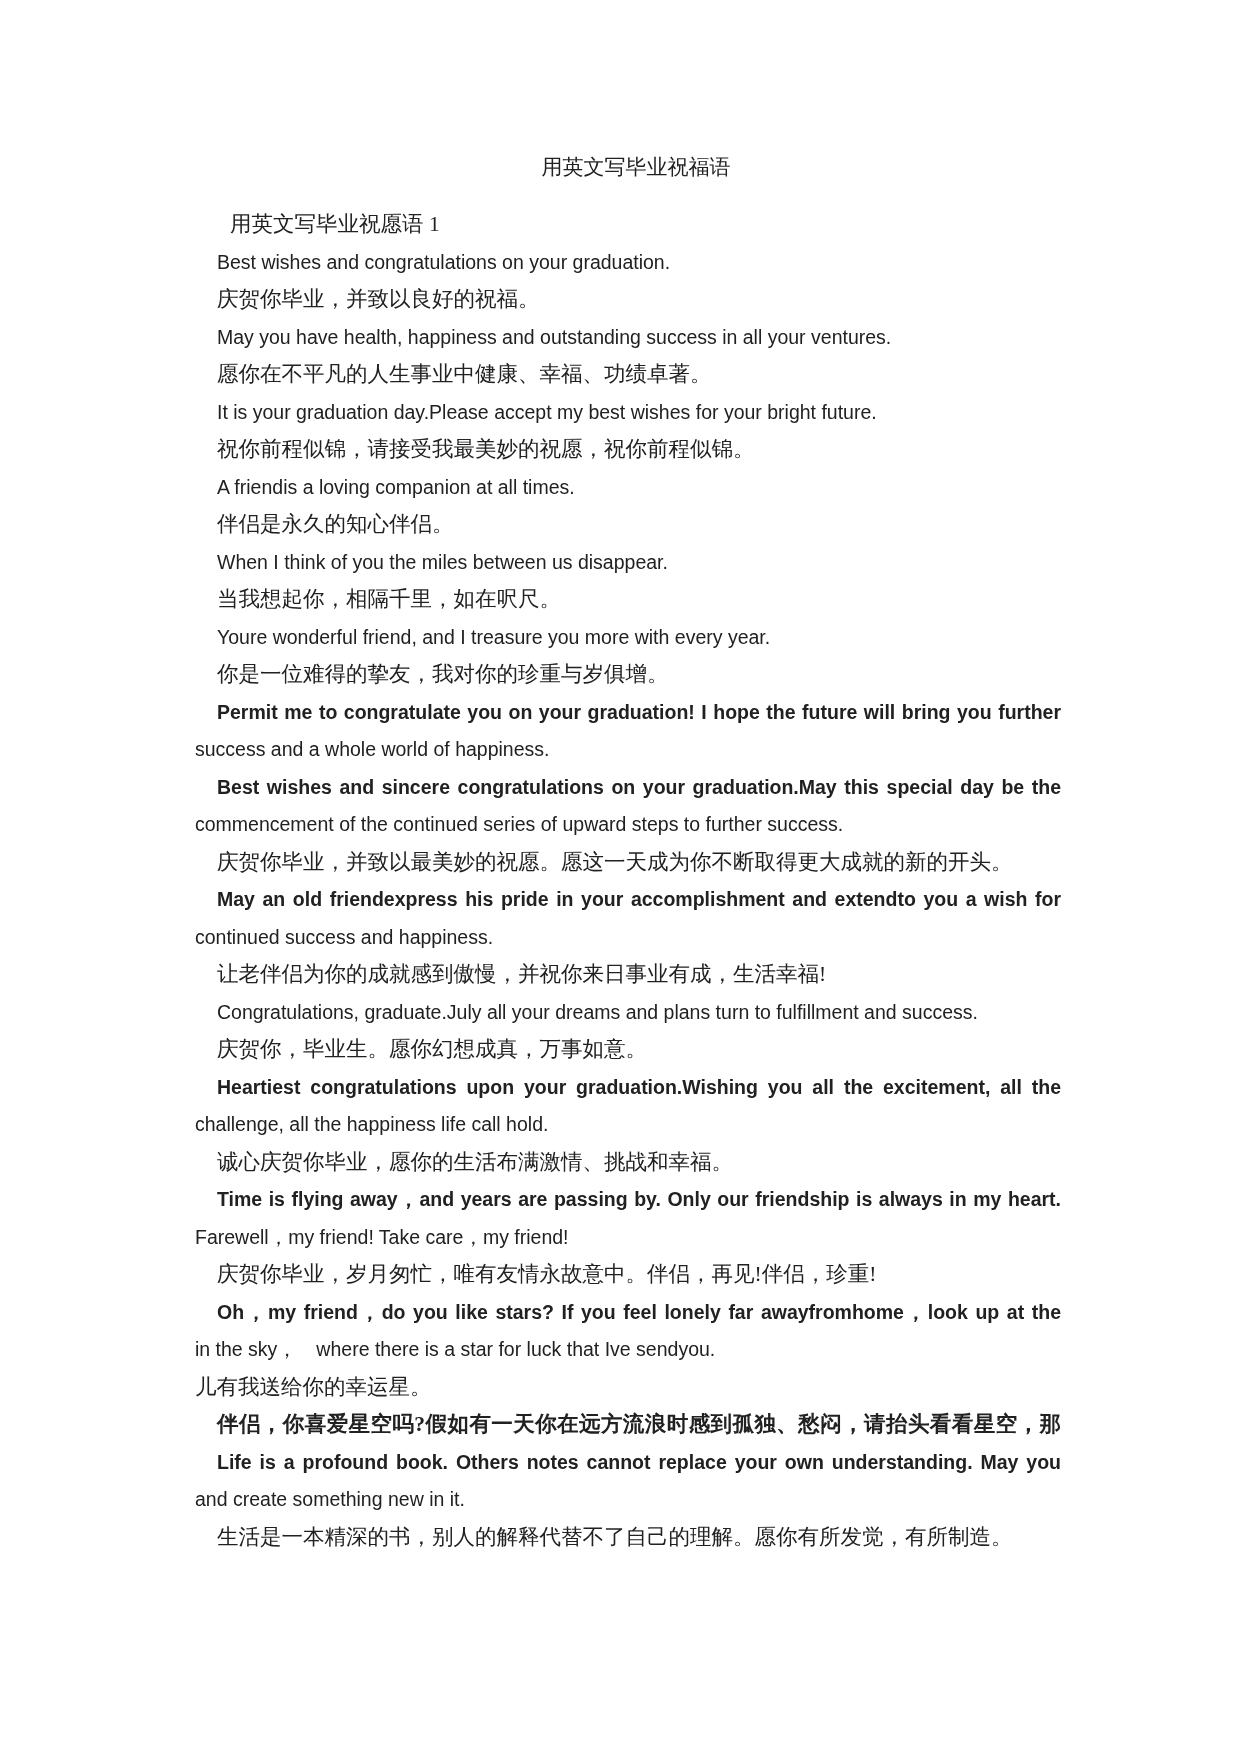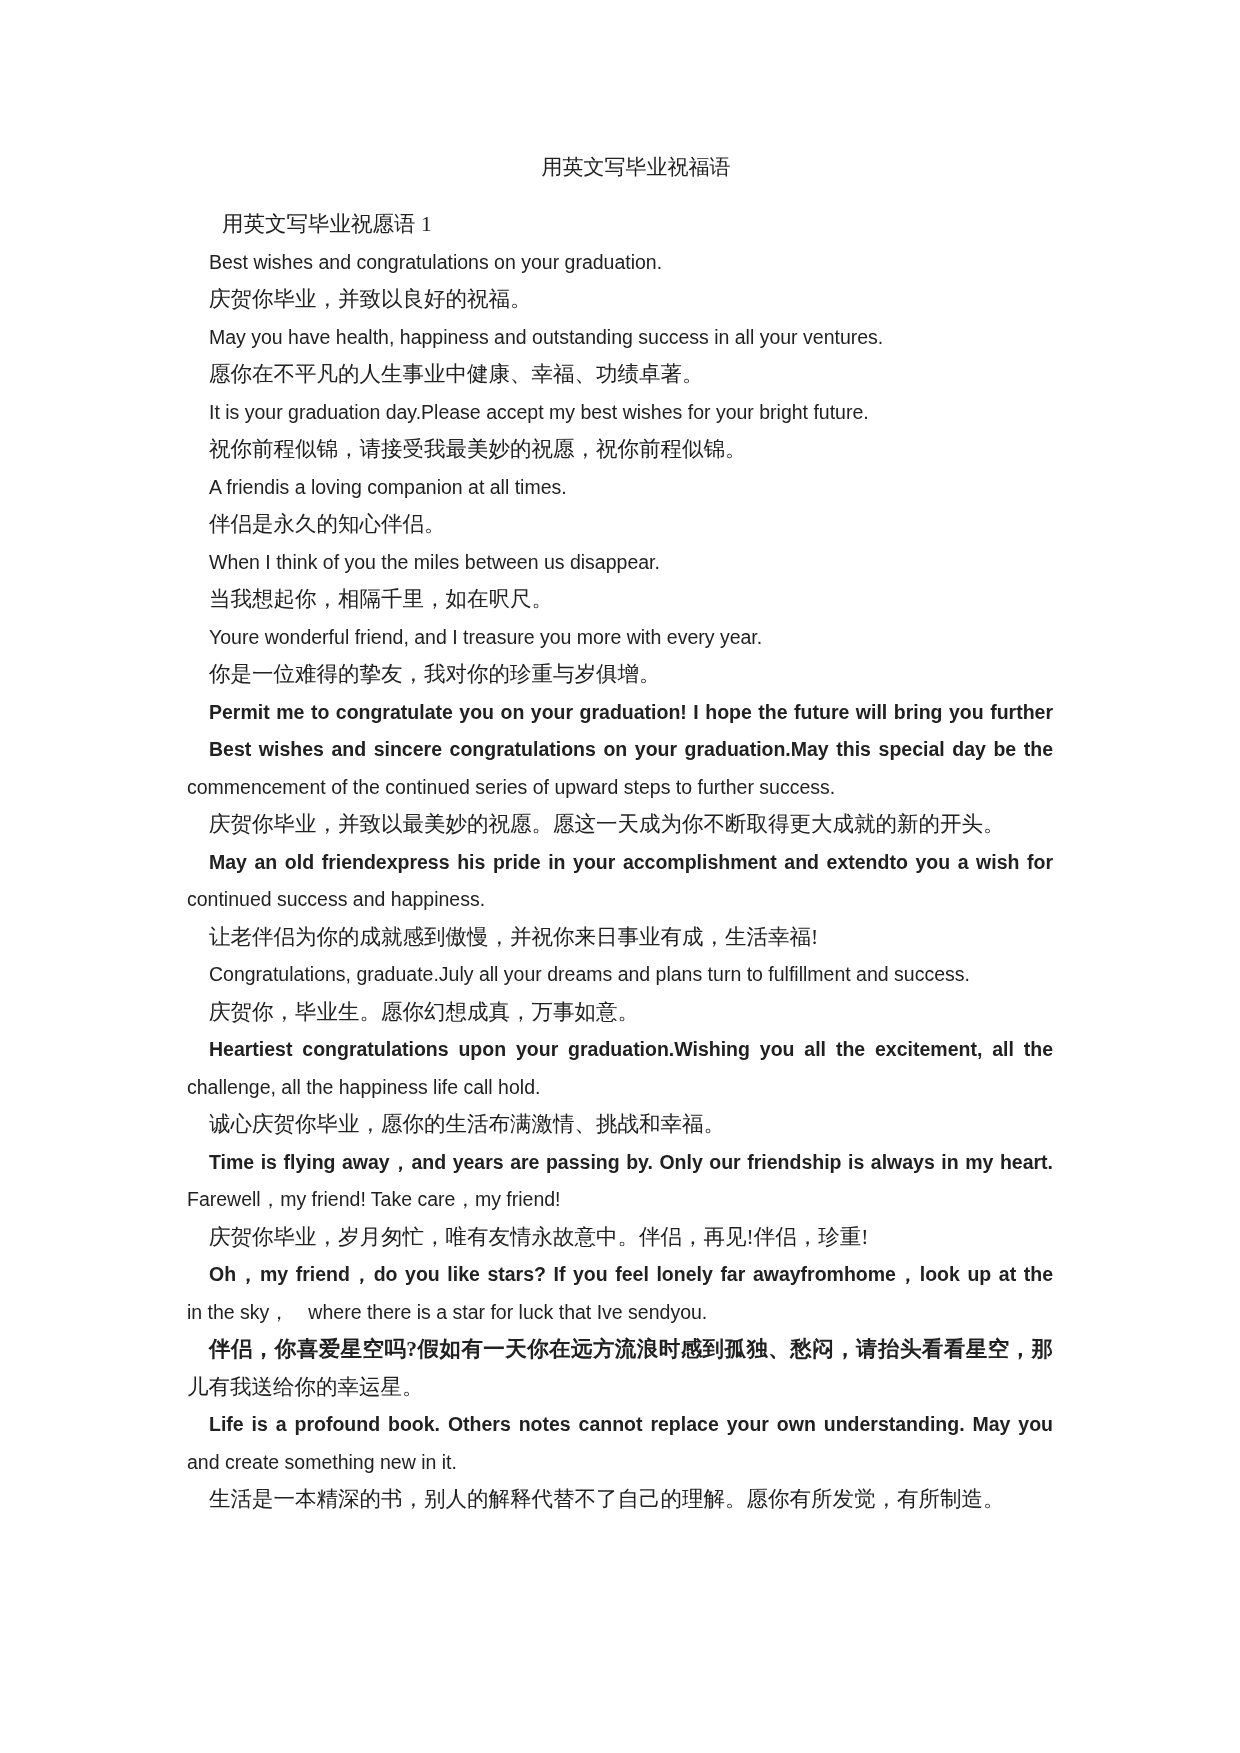--- a/index.html
+++ b/index.html
@@ -24,21 +24,21 @@
     width: 1240px;
     height: 37.5px;
     line-height: 37.5px;
     text-align: center;
     font-family: "Liberation Serif", "DejaVu Serif", serif;
     font-size: 21px;
   }
   .doc-body {
     position: absolute;
     top: 206px;
-    left: 187px;
+    left: 195px;
     width: 866px;
   }
   .line {
     height: 37.5px;
     line-height: 37.5px;
     white-space: nowrap;
   }
   .zh {
     font-family: "Liberation Serif", "DejaVu Serif", serif;
     font-size: 21.5px;
@@ -71,35 +71,36 @@
       <div class="line zh ind">愿你在不平凡的人生事业中健康、幸福、功绩卓著。</div>
       <div class="line en ind">It is your graduation day.Please accept my best wishes for your bright future.</div>
       <div class="line zh ind">祝你前程似锦，请接受我最美妙的祝愿，祝你前程似锦。</div>
       <div class="line en ind">A friendis a loving companion at all times.</div>
       <div class="line zh ind">伴侣是永久的知心伴侣。</div>
       <div class="line en ind">When I think of you the miles between us disappear.</div>
       <div class="line zh ind">当我想起你，相隔千里，如在呎尺。</div>
       <div class="line en ind">Youre wonderful friend, and I treasure you more with every year.</div>
       <div class="line zh ind">你是一位难得的挚友，我对你的珍重与岁俱增。</div>
       <div class="line en ind just">Permit me to congratulate you on your graduation! I hope the future will bring you further</div>
+      <div class="line en">success and a whole world of happiness.</div>
       <div class="line en ind just">Best wishes and sincere congratulations on your graduation.May this special day be the</div>
       <div class="line en">commencement of the continued series of upward steps to further success.</div>
       <div class="line zh ind">庆贺你毕业，并致以最美妙的祝愿。愿这一天成为你不断取得更大成就的新的开头。</div>
       <div class="line en ind just">May an old friendexpress his pride in your accomplishment and extendto you a wish for your</div>
       <div class="line en">continued success and happiness.</div>
       <div class="line zh ind">让老伴侣为你的成就感到傲慢，并祝你来日事业有成，生活幸福!</div>
       <div class="line en ind">Congratulations, graduate.July all your dreams and plans turn to fulfillment and success.</div>
       <div class="line zh ind">庆贺你，毕业生。愿你幻想成真，万事如意。</div>
       <div class="line en ind just">Heartiest congratulations upon your graduation.Wishing you all the excitement, all the</div>
       <div class="line en">challenge, all the happiness life call hold.</div>
       <div class="line zh ind">诚心庆贺你毕业，愿你的生活布满激情、挑战和幸福。</div>
       <div class="line en ind just">Time is flying away，and years are passing by. Only our friendship is always in my heart.</div>
       <div class="line en">Farewell，my friend! Take care，my friend!</div>
       <div class="line zh ind">庆贺你毕业，岁月匆忙，唯有友情永故意中。伴侣，再见!伴侣，珍重!</div>
       <div class="line en ind just">Oh，my friend，do you like stars? If you feel lonely far awayfromhome，look up at the stars</div>
       <div class="line en">in the sky，　where there is a star for luck that Ive sendyou.</div>
+      <div class="line zh">儿有我送给你的幸运星。</div>
       <div class="line zh ind just">伴侣，你喜爱星空吗?假如有一天你在远方流浪时感到孤独、愁闷，请抬头看看星空，那</div>
-      <div class="line zh">儿有我送给你的幸运星。</div>
       <div class="line en ind just">Life is a profound book. Others notes cannot replace your own understanding. May you find</div>
       <div class="line en">and create something new in it.</div>
       <div class="line zh ind">生活是一本精深的书，别人的解释代替不了自己的理解。愿你有所发觉，有所制造。</div>
     </div>
 </div>
 
 </body></html>

